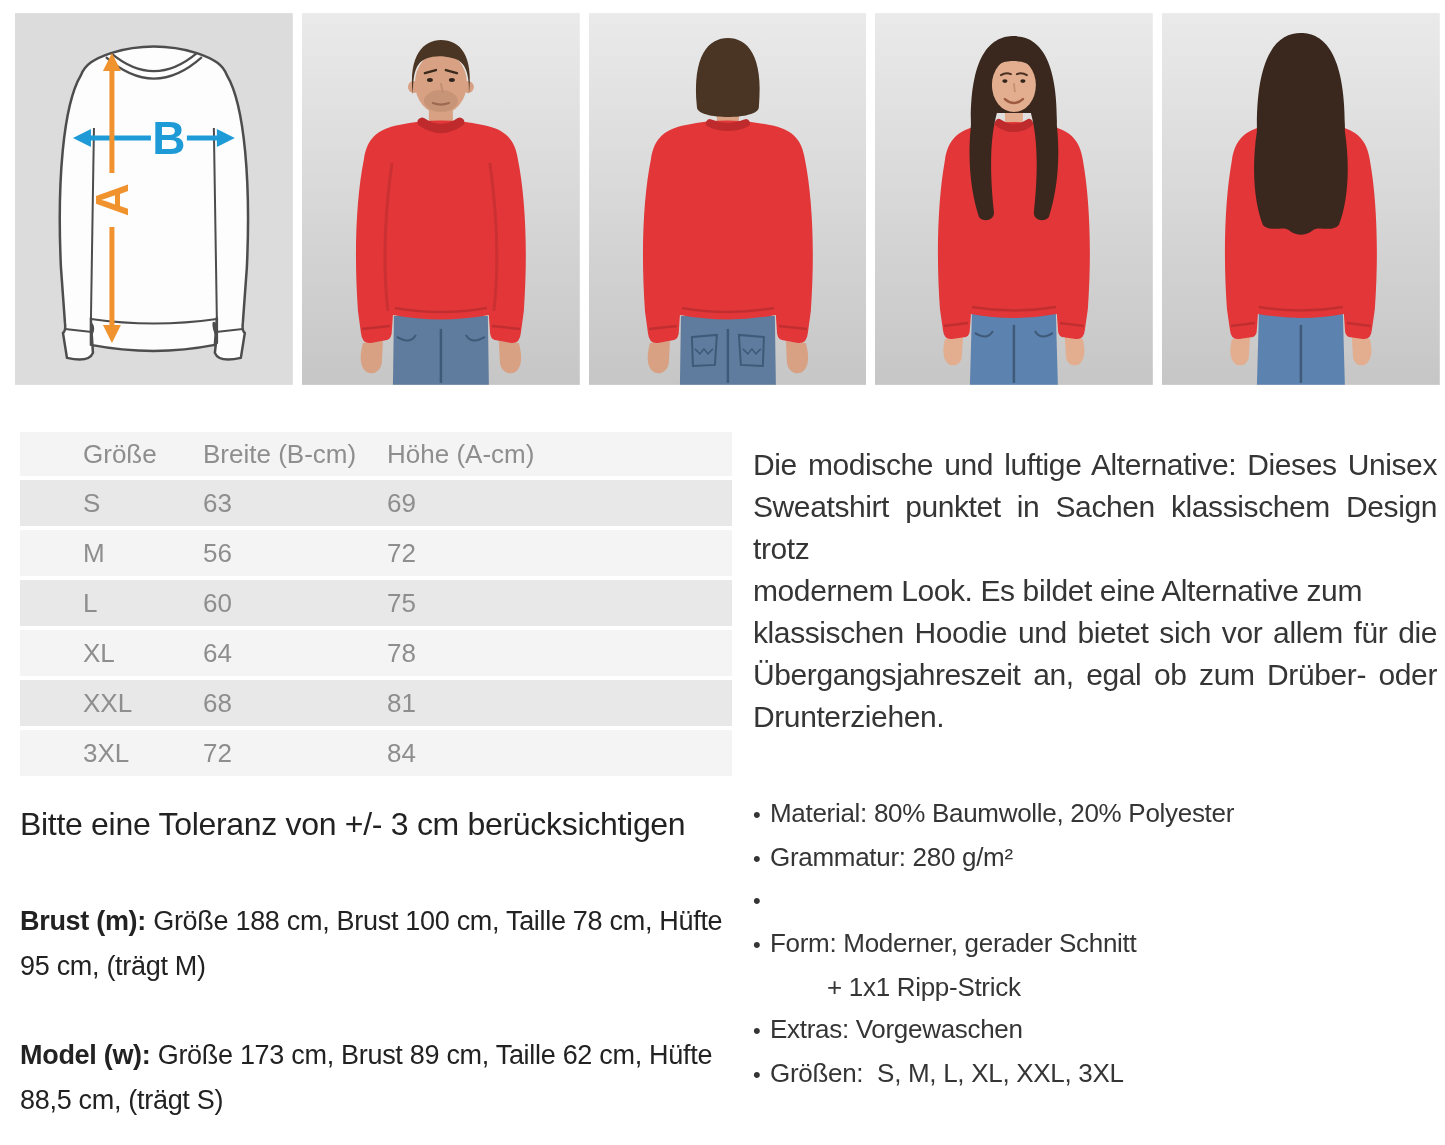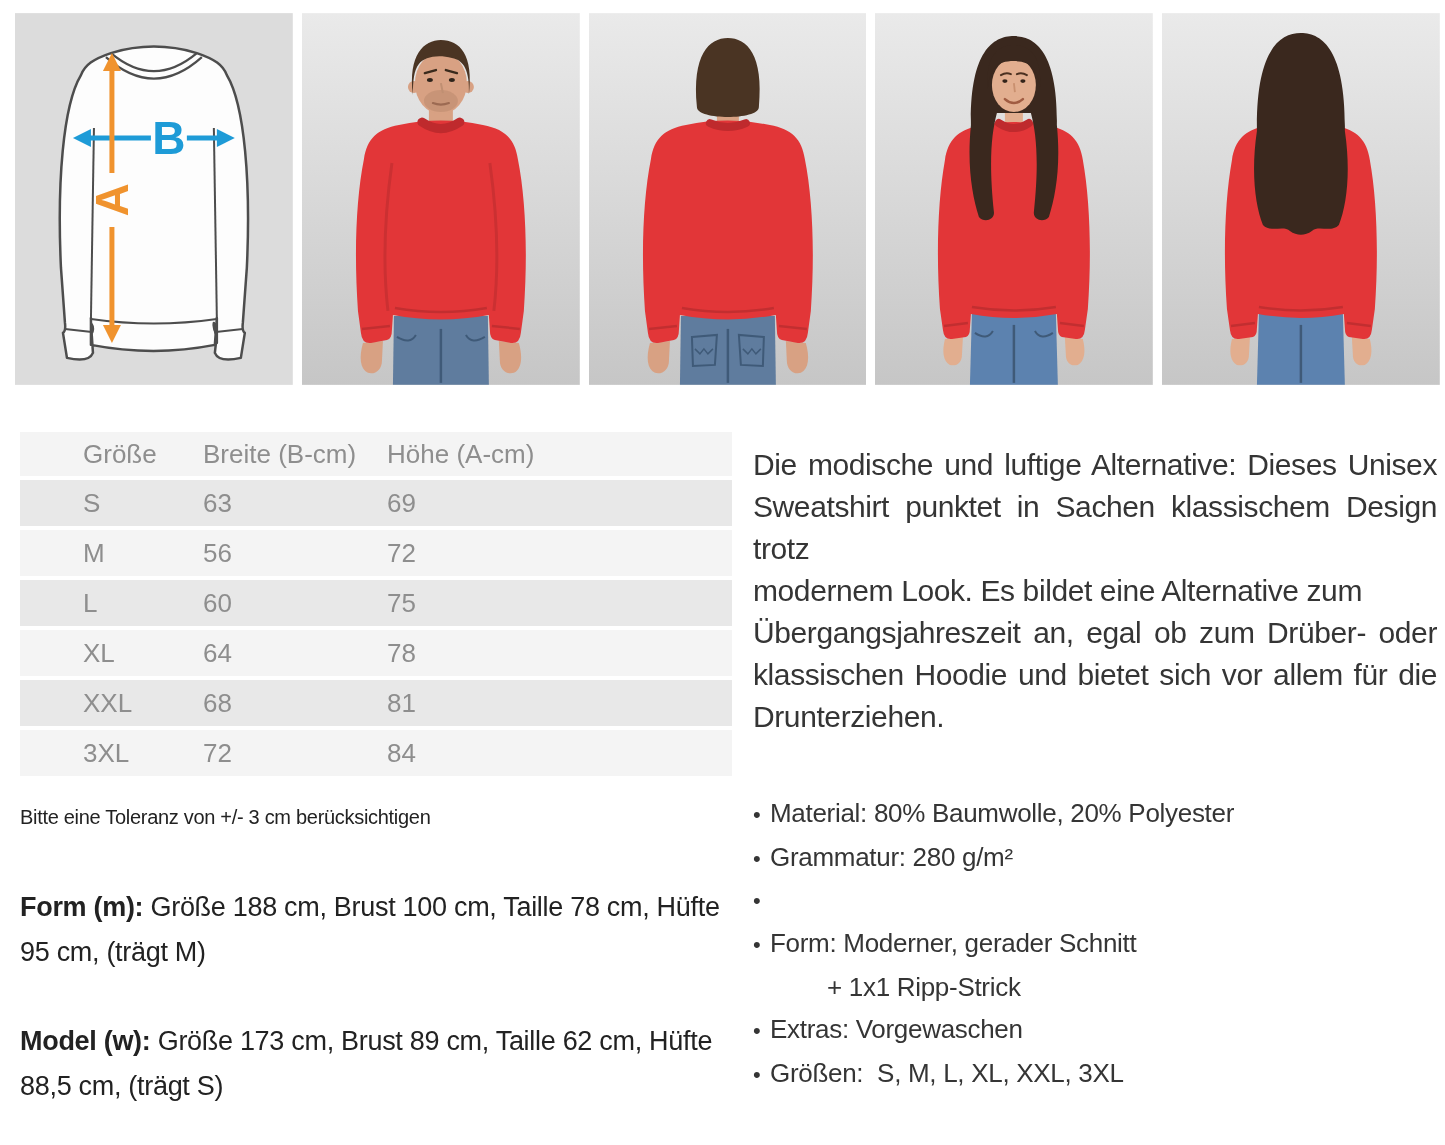--- a/index.html
+++ b/index.html
@@ -18,21 +18,21 @@
     font-weight:400;text-align:left;color:var(--table_text);font-size:26px;padding:0;
     white-space:nowrap;overflow:hidden;
   }
   table.size-table col.c1{width:183px;} table.size-table col.c2{width:184px;} table.size-table col.c3{width:345px;}
   table.size-table th:first-child, table.size-table td:first-child{padding-left:63px;}
   table.size-table thead tr{height:44px;background:var(--table_row_light);}
   table.size-table tbody tr{height:46px;}
   table.size-table tbody tr:nth-child(odd){background:var(--table_row_dark);}
   table.size-table tbody tr:nth-child(even){background:var(--table_row_light);}
 
-  .tolerance{margin:26px 0 16px 0;font-size:20px;letter-spacing:-0.3px;color:#222222;}
+  .tolerance{margin:26px 0 16px 0;font-size:32px;letter-spacing:-0.3px;color:#222222;}
   .model{margin:0;font-size:27px;line-height:45px;letter-spacing:-0.3px;color:#222222;width:716px;}
   .model .mlabel{font-weight:700;}
   .model .mtext{white-space:pre-wrap;}
   .model-m{margin-top:56px;}
   .model-w{margin-top:44px;}
 
   
   .right-col{position:absolute;left:753px;top:444px;width:684px;}
   .dline{font-size:30px;line-height:42px;letter-spacing:-0.4px;color:#353535;width:684px;}
   .dline.j{text-align:justify;text-align-last:justify;}
@@ -261,32 +261,32 @@
       <tr>
         <td>3XL</td>
         <td>72</td>
         <td>84</td>
       </tr>
     </tbody>
   </table>
 
   <p class="tolerance">Bitte eine Toleranz von +/- 3 cm berücksichtigen</p>
 
-  <p class="model model-m"><span class="mlabel">Form (m):</span><span class="mtext"> Größe 188 cm, Brust 100 cm, Taille 78 cm, Hüfte 95 cm, (trägt M)</span></p>
+  <p class="model model-m"><span class="mlabel">Brust (m):</span><span class="mtext"> Größe 188 cm, Brust 100 cm, Taille 78 cm, Hüfte 95 cm, (trägt M)</span></p>
 
   <p class="model model-w"><span class="mlabel">Model (w):</span><span class="mtext"> Größe 173 cm, Brust 89 cm, Taille 62 cm, Hüfte 88,5 cm, (trägt S)</span></p>
 </div>
 
 <div class="right-col">
   <div class="description">
     <div class="dline j">Die modische und luftige Alternative: Dieses Unisex</div>
     <div class="dline j">Sweatshirt punktet in Sachen klassischem Design trotz</div>
     <div class="dline">modernem Look. Es bildet eine Alternative zum</div>
+    <div class="dline j">klassischen Hoodie und bietet sich vor allem für die</div>
     <div class="dline j">Übergangsjahreszeit an, egal ob zum Drüber- oder</div>
-    <div class="dline j">klassischen Hoodie und bietet sich vor allem für die</div>
     <div class="dline">Drunterziehen.</div>
   </div>
 
   <div class="features">
     <div class="feat">
         <span class="dot">•</span>
         <span class="ftext">Material: 80% Baumwolle, 20% Polyester</span>
       </div>
     <div class="feat">
         <span class="dot">•</span>

